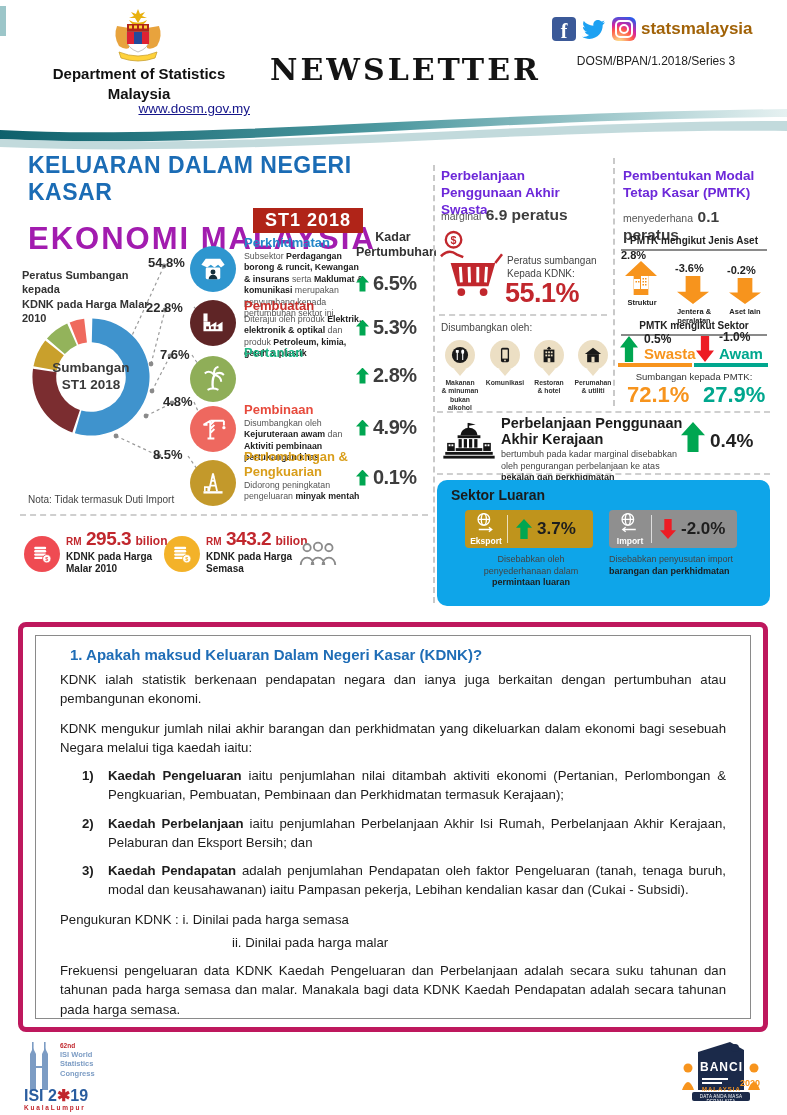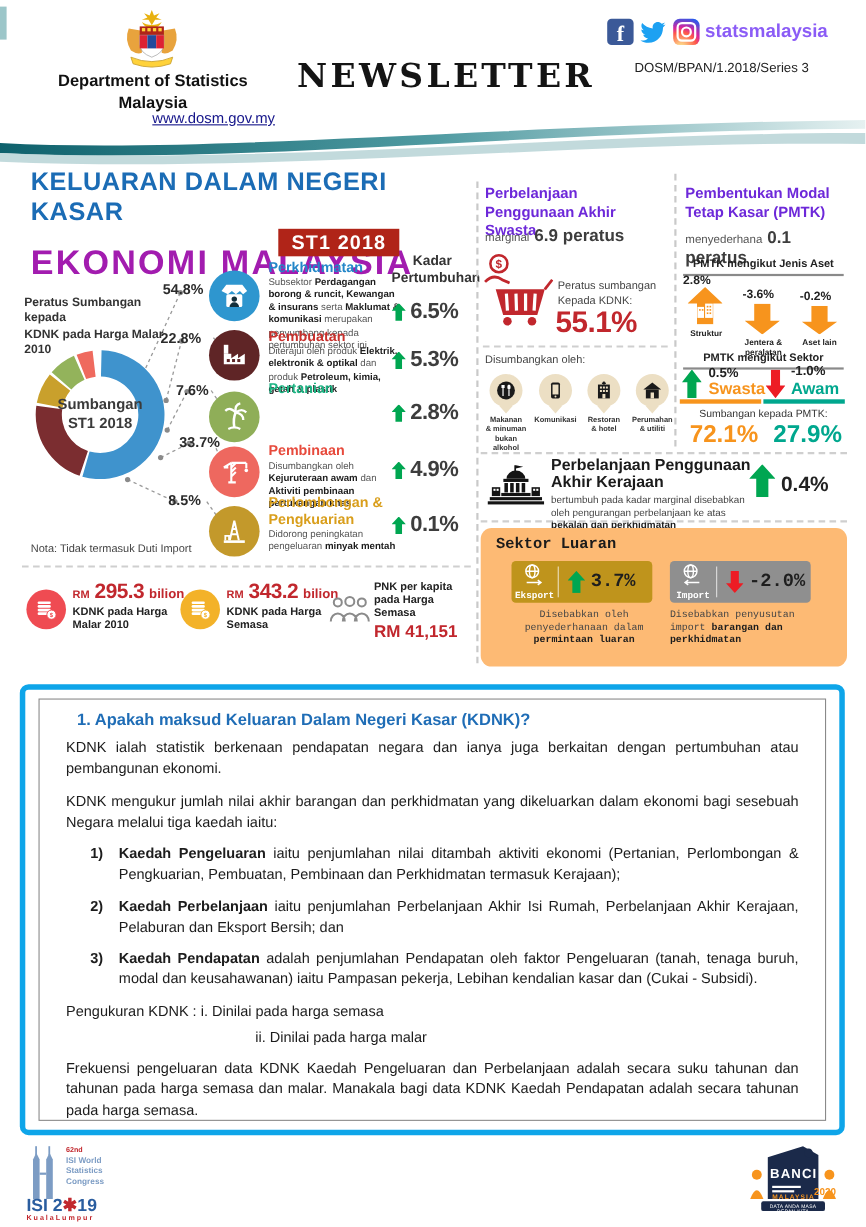--- a/index.html
+++ b/index.html
@@ -72,21 +72,21 @@
       </div>
     <div style="width:26px;height:24px;">
       <svg width="26" height="24" viewBox="0 0 26 24">
           <path fill="#1da1f2" d="M24,5.3c-0.8,0.4-1.7,0.6-2.6,0.7c0.9-0.6,1.6-1.5,2-2.5c-0.9,0.5-1.9,0.9-2.9,1.1C19.6,3.6,18.4,3,17,3c-2.6,0-4.7,2.1-4.7,4.7c0,0.4,0,0.7,0.1,1.1C8.5,8.6,5.1,6.8,2.8,4C2.4,4.8,2.1,5.6,2.1,6.5c0,1.6,0.8,3.1,2.1,3.9C3.4,10.4,2.7,10.2,2,9.8v0.1c0,2.3,1.6,4.2,3.8,4.6c-0.4,0.1-0.8,0.2-1.2,0.2c-0.3,0-0.6,0-0.9-0.1c0.6,1.9,2.3,3.2,4.4,3.3c-1.6,1.3-3.6,2-5.8,2c-0.4,0-0.7,0-1.1-0.1c2.1,1.3,4.5,2.1,7.2,2.1c8.6,0,13.3-7.1,13.3-13.3c0-0.2,0-0.4,0-0.6C22.6,7.1,23.4,6.3,24,5.3z"></path>
         </svg>
     </div>
     <div style="width:24px;height:24px;border-radius:6px;position:relative;background:radial-gradient(circle at 30% 110%,#fdf497 0%,#fd5949 45%,#d6249f 60%,#285AEB 90%);">
       <div style="position:absolute;inset:3px;border:2px solid #fff;border-radius:5px;"></div>
       <div style="position:absolute;left:7px;top:7px;width:6px;height:6px;border:2px solid #fff;border-radius:50%;"></div>
     </div>
-    <span style="font-size:17px;font-weight:bold;color:#8b5cf6;">statsmalaysia</span>
+    <span style="font-size:17px;font-weight:bold;color:#a16207;">statsmalaysia</span>
   </div>
   <div class="abs" style="left:545px;top:54px;width:222px;text-align:center;font-size:12px;color:#222;">DOSM/BPAN/1.2018/Series 3</div>
 
   <div class="abs" style="left:0;top:106px;width:787px;height:46px;">
     <svg width="787" height="46" viewBox="0 0 787 46">
       <defs>
           <linearGradient id="wg" x1="0" y1="0" x2="1" y2="0">
         <stop offset="0" stop-color="#0e616c"></stop>
             <stop offset="0.5" stop-color="#4f9aa1"></stop>
             <stop offset="1" stop-color="#e6f1f1"></stop>
@@ -141,21 +141,21 @@
           <path d="M 27.83 36.69 A 96 96 0 0 1 60.98 12.29 L 76.83 47.92 A 57 57 0 0 0 57.15 62.41 Z" fill="#93b35b"></path>
           <path d="M 65.00 10.61 A 96 96 0 0 1 88.80 4.66 L 93.35 43.39 A 57 57 0 0 0 79.22 46.92 Z" fill="#ef6a5e"></path>
         </svg>
       <div class="abs" style="left:0;top:0;width:122px;height:122px;display:flex;align-items:center;justify-content:center;text-align:center;font-size:13.5px;font-weight:bold;color:#3a3a3a;line-height:1.25;white-space:pre-line;">Sumbangan
 ST1 2018</div>
     </div>
 
     <div class="abs pct-callout" style="left:128px;top:105px;">54.8%</div>
     <div class="abs pct-callout" style="left:126px;top:150px;">22.8%</div>
     <div class="abs pct-callout" style="left:140px;top:197px;">7.6%</div>
-    <div class="abs pct-callout" style="left:143px;top:244px;">33.7%</div>
+    <div class="abs pct-callout" style="left:143px;top:244px;">4.8%</div>
     <div class="abs pct-callout" style="left:133px;top:297px;">8.5%</div>
 
     <div class="abs" style="left:8px;top:344px;font-size:10px;color:#444;">Nota: Tidak termasuk Duti Import</div>
 
     <div class="abs circle-icon" style="left: 170px; top: 96px; width: 46px; height: 46px; background: rgb(46, 150, 207);">
       <svg width="32" height="32" viewBox="0 0 44 44">
           <path d="M6,16 l6,-8 h20 l6,8 l-5,4 -4,-4 -5,4 -5,-4 -5,4 z" fill="#fff"></path>
           <rect x="12" y="20" width="20" height="16" rx="2" fill="#fff"></rect>
           <circle cx="22" cy="26" r="3.4" fill="#15303c"></circle>
           <path d="M16,36 a6,6 0 0 1 12,0 z" fill="#15303c"></path>
@@ -264,25 +264,20 @@
       <div class="capt" style="margin-top:1px;">KDNK pada Harga
 Semasa</div>
     </div>
     <div class="abs" style="left:278px;top:390px;">
       <svg width="40" height="28" viewBox="0 0 44 30" stroke="#8b8b8b" fill="none" stroke-width="2">
           <circle cx="10" cy="8" r="4"></circle>
           <circle cx="22" cy="7" r="4.5"></circle>
           <circle cx="34" cy="8" r="4"></circle>
           <path d="M3,27 a7,8 0 0 1 14,0 M15,27 a7,8 0 0 1 14,0 M27,27 a7,8 0 0 1 14,0"></path>
         </svg>
-    </div>
-    <div class="abs" style="left:320px;top:378px;width:92px;">
-      <div class="capt">PNK per kapita
-pada Harga Semasa</div>
-      <div style="font-size: 15.5px; font-weight: bold; margin-top: 2px; color: rgb(193, 39, 45);">RM 41,151</div>
     </div>
   </div>
 
   <div class="abs dashv" style="left:433px;top:165px;height:438px;"></div>
 
   <div class="abs" style="left:437px;top:150px;width:333px;height:460px;">
     <div class="abs dashv" style="left:176px;top:8px;height:248px;"></div>
 
     <div class="abs rt-title" style="left:4px;top:18px;width:168px;">Perbelanjaan Penggunaan Akhir Swasta</div>
     <div class="abs" style="left:4px;top:56px;">
@@ -445,21 +440,21 @@
     </div>
     <div class="abs" style="left:64px;top:266px;font-size:14.5px;font-weight:bold;color:#1b1b1b;line-height:1.1;">
       <div>Perbelanjaan Penggunaan</div>
       <div>Akhir Kerajaan</div>
     </div>
     <div class="abs" style="left:64px;top:299px;width:178px;font-size:9px;line-height:1.3;color:#444;">bertumbuh pada kadar marginal disebabkan oleh pengurangan perbelanjaan ke atas <b>bekalan dan perkhidmatan</b></div>
     <div class="abs arr-up" style="left: 244px; top: 272px; width: 24px; height: 30px; background: rgb(0, 166, 81);"></div>
     <div class="abs" style="left:273px;top:280px;font-size:19px;font-weight:bold;color:#222;">0.4%</div>
     <div class="abs dashh" style="left:0;top:323px;width:333px;"></div>
 
-    <div class="abs" style="left:0;top:330px;width:333px;height:126px;background:#fdba74;border-radius:10px;font-family:Liberation Mono, monospace;">
+    <div class="abs" style="left:0;top:330px;width:333px;height:126px;background:#0ea5e9;border-radius:10px;">
       <div class="abs" style="left:14px;top:7px;font-size:14px;font-weight:bold;color:#1b1b1b;">Sektor Luaran</div>
       <div class="abs" style="left: 28px; top: 30px; width: 128px; height: 38px; border-radius: 4px; display: flex; align-items: center; background: rgb(191, 148, 28);">
         <div style="width:42px;text-align:center;">
           <svg width="26" height="22" viewBox="0 0 36 30" stroke="#fff" fill="none" stroke-width="1.8">
               <circle cx="15" cy="10" r="8"></circle>
               <ellipse cx="15" cy="10" rx="3.5" ry="8"></ellipse>
               <line x1="7" y1="10" x2="23" y2="10"></line>
               <path d="M8,24 h18 m-4,-3 l4,3 l-4,3"></path>
             </svg>
           <div style="font-size:8.5px;font-weight:bold;color:#fff;margin-top:-2px;">Eksport</div>
@@ -480,21 +475,21 @@
           <div style="font-size:8.5px;font-weight:bold;color:#fff;margin-top:-2px;">Import</div>
         </div>
         <div style="width:1px;height:28px;background:rgba(255,255,255,0.7);"></div>
         <span class="arr-down" style="width: 16px; height: 20px; margin-left: 8px; display: inline-block; background: rgb(237, 28, 36);"></span>
         <span style="font-size:17px;font-weight:bold;color:#1e1e1e;margin-left:5px;">-2.0%</span>
       </div>
       <div class="abs" style="left:172px;top:74px;width:138px;font-size:9px;line-height:1.3;color:#444;">Disebabkan  penyusutan  import <b>barangan dan perkhidmatan</b></div>
     </div>
   </div>
 
-  <div class="abs" style="left:18px;top:622px;width:750px;height:410px;border:5px solid #0ea5e9;border-radius:8px;box-sizing:border-box;">
+  <div class="abs" style="left:18px;top:622px;width:750px;height:410px;border:5px solid #be185d;border-radius:8px;box-sizing:border-box;">
     <div style="position:absolute;inset:8px 12px;border:1px solid #8a8a8a;padding:10px 24px 8px;box-sizing:border-box;overflow:hidden;">
       <div style="font-size:15px;font-weight:bold;color:#1f6db6;padding-left:10px;">1.  Apakah maksud Keluaran Dalam Negeri Kasar (KDNK)?</div>
       <div class="faq-body" style="margin-top:7px;">KDNK ialah statistik berkenaan pendapatan negara dan ianya juga berkaitan dengan pertumbuhan atau pembangunan ekonomi.</div>
       <div class="faq-body" style="margin-top:10px;">KDNK mengukur jumlah nilai akhir barangan dan perkhidmatan yang dikeluarkan dalam ekonomi bagi sesebuah Negara  melalui tiga kaedah iaitu:</div>
       <div class="faq-body faq-item">
         <span class="faq-num">1)</span>
         <span><b>Kaedah Pengeluaran</b> iaitu penjumlahan nilai ditambah aktiviti ekonomi (Pertanian, Perlombongan &amp; Pengkuarian, Pembuatan, Pembinaan dan Perkhidmatan termasuk Kerajaan);</span>
       </div>
       <div class="faq-body faq-item">
         <span class="faq-num">2)</span>

